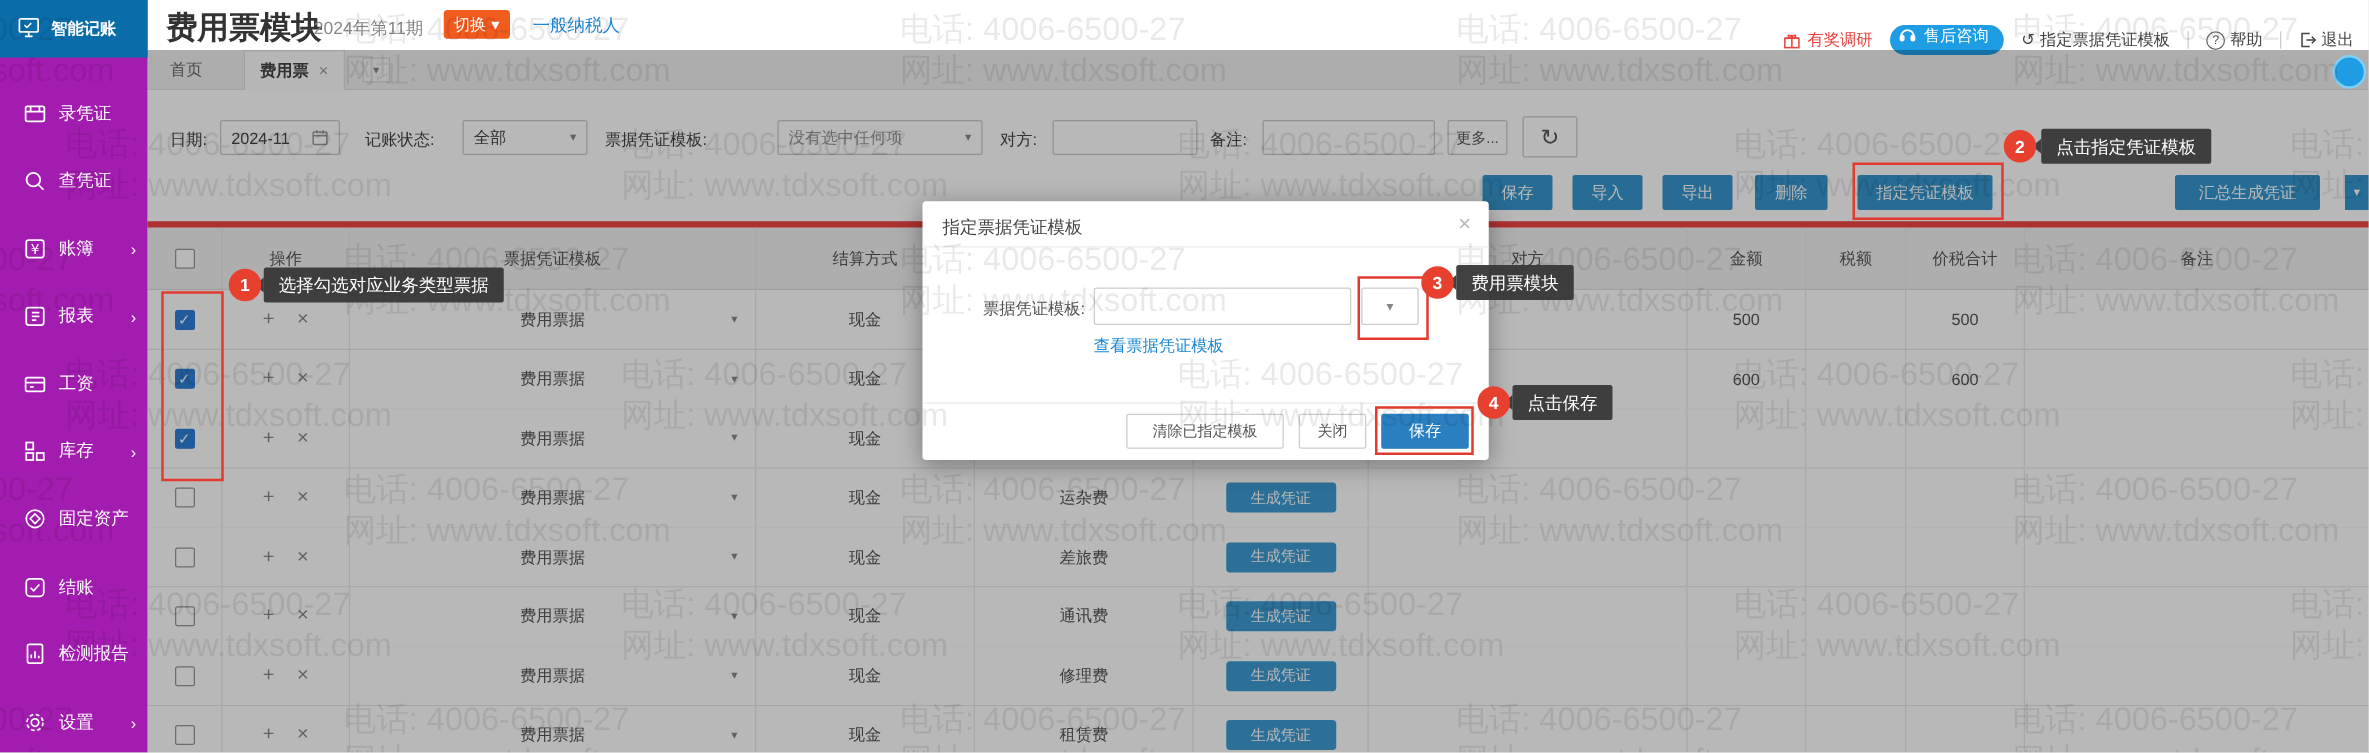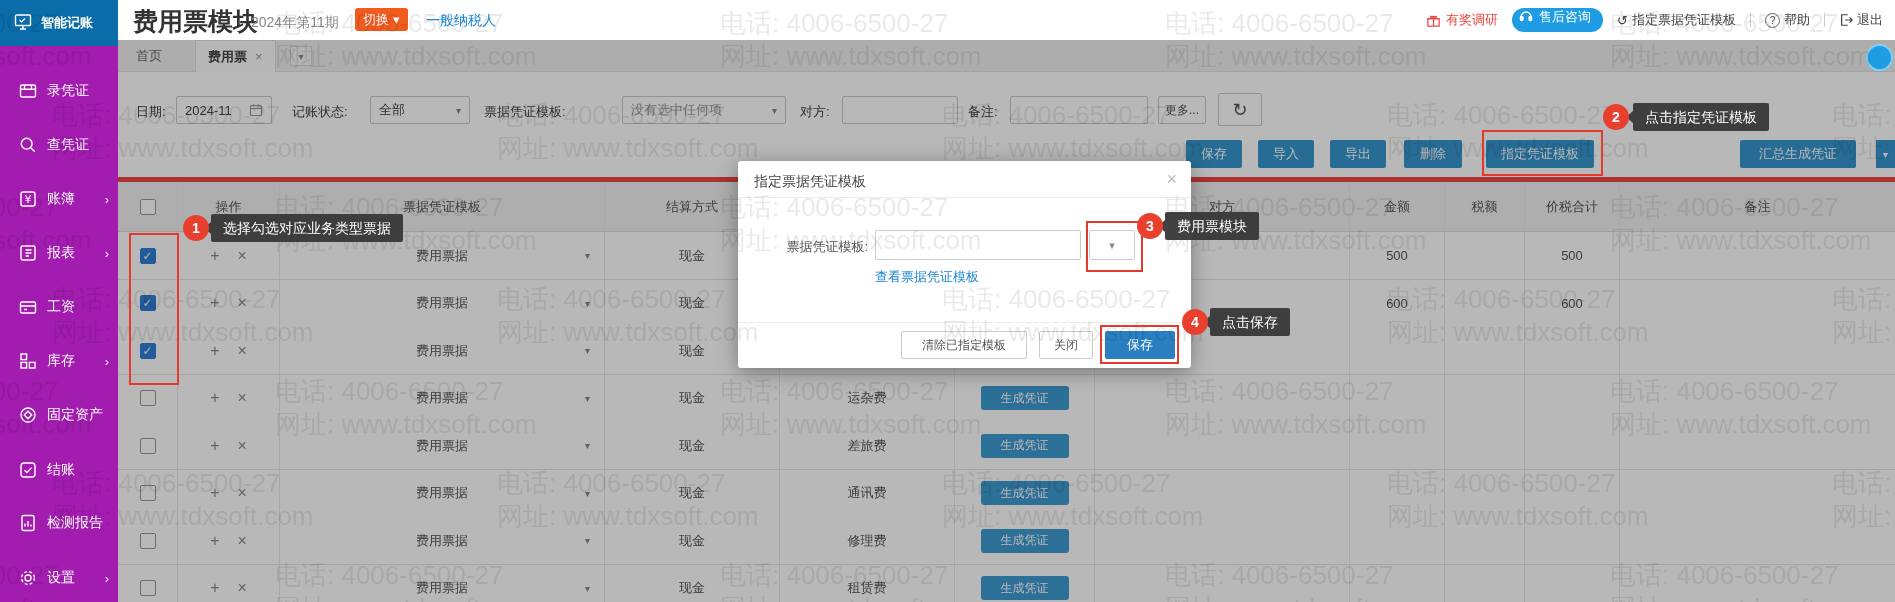--- a/index.html
+++ b/index.html
@@ -16,21 +16,21 @@
 .side-item .ic{display:flex;width:20px;height:20px}
 .side-arrow{position:absolute;right:9px;font-size:13px;opacity:.95}
 
 
 #topbar{position:absolute;left:118px;top:0;width:1777px;height:40px;background:#fff;z-index:2}
 #page-title{position:absolute;left:15px;top:5px;font-size:25px;font-weight:bold;color:#333}
 #period{position:absolute;left:133px;top:14px;font-size:14px;color:#888}
 #switch-btn{position:absolute;left:237px;top:8px;height:23px;background:#f25b1e;color:#fff;
             font-size:13px;border:none;border-radius:3px;padding:0 8px;display:flex;align-items:center;gap:4px;cursor:pointer}
 #taxpayer{position:absolute;left:308px;top:12px;font-size:14px;color:#1b87d2;cursor:pointer}
-#top-right{position:absolute;right:12px;top:8px;display:flex;align-items:center;gap:14px;font-size:13px}
+#top-right{position:absolute;right:12px;top:20px;display:flex;align-items:center;gap:14px;font-size:13px}
 #survey{color:#e8433e;display:flex;align-items:center;gap:5px;cursor:pointer}
 #support{background:#1e9de4;color:#fff;height:24px;border-radius:12px;padding:0 12px 0 6px;
          display:flex;align-items:flex-start;gap:5px;cursor:pointer;font-size:13px}
 #user{display:flex;align-items:center;gap:4px;cursor:pointer;color:#444}
 .tsep{width:1px;height:14px;background:#ccc}
 #help,#logout{display:flex;align-items:center;gap:4px;cursor:pointer;color:#444}
 .qcircle{display:inline-flex;width:15px;height:15px;border:1px solid #666;border-radius:50%;
          font-size:10px;align-items:center;justify-content:center;color:#555}
 
 

